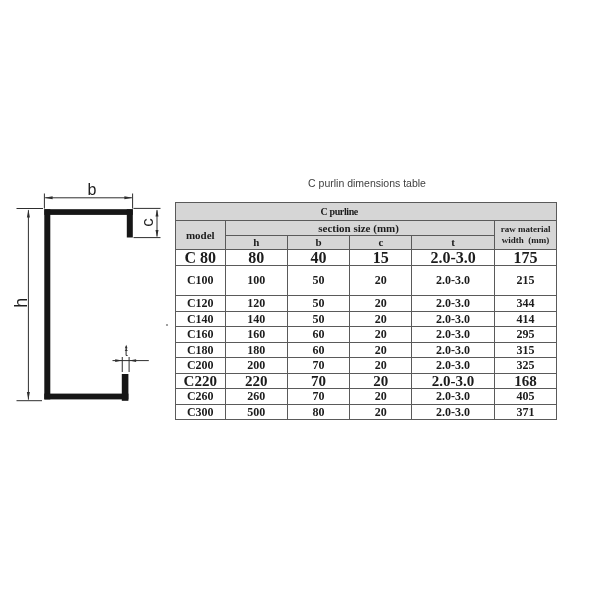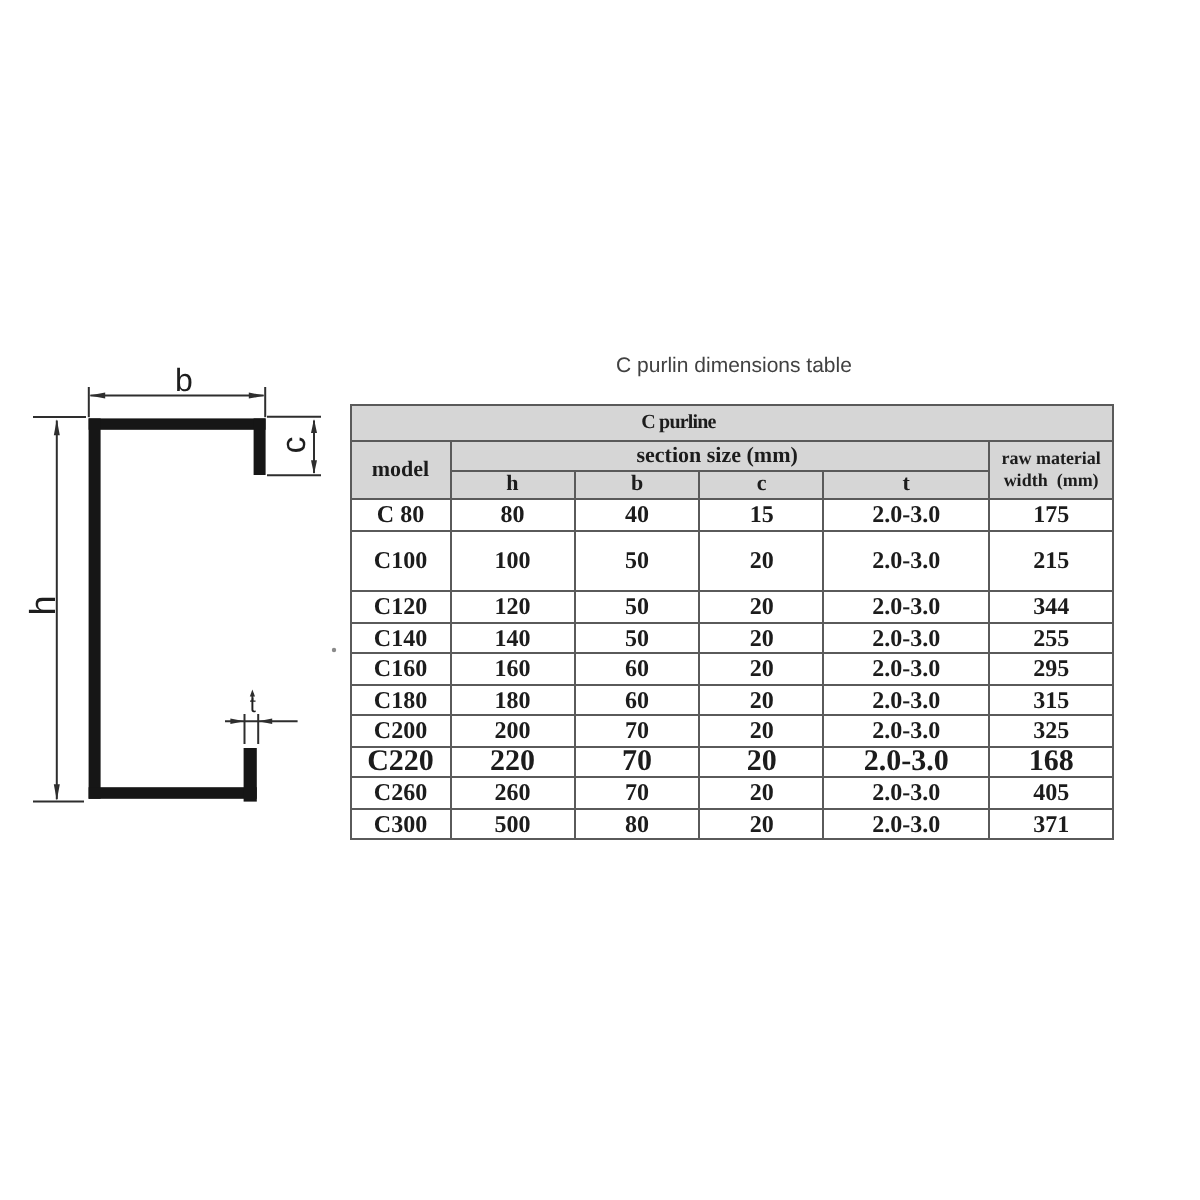--- a/index.html
+++ b/index.html
@@ -95,21 +95,21 @@
     <td rowspan="2" class="hdr" style="font-size:9px;line-height:11.5px;">raw material<br>width&nbsp; (mm)</td>
   </tr>
 
   <tr style="height:14px">
     <td class="hdr" style="font-size:11px;">h</td>
     <td class="hdr" style="font-size:11px;">b</td>
     <td class="hdr" style="font-size:11px;">c</td>
     <td class="hdr" style="font-size:11px;">t</td>
   </tr>
 
-  <tr style="height:16px;font-size:12px">
+  <tr style="height:16px;font-size:16px">
           <td>C 80</td>
           <td>80</td>
           <td>40</td>
           <td>15</td>
           <td>2.0-3.0</td>
           <td>175</td>
         </tr>
   <tr style="height:30px;font-size:12px">
           <td>C100</td>
           <td>100</td>
@@ -125,21 +125,21 @@
           <td>20</td>
           <td>2.0-3.0</td>
           <td>344</td>
         </tr>
   <tr style="height:15px;font-size:12px">
           <td>C140</td>
           <td>140</td>
           <td>50</td>
           <td>20</td>
           <td>2.0-3.0</td>
-          <td>255</td>
+          <td>414</td>
         </tr>
   <tr style="height:16px;font-size:12px">
           <td>C160</td>
           <td>160</td>
           <td>60</td>
           <td>20</td>
           <td>2.0-3.0</td>
           <td>295</td>
         </tr>
   <tr style="height:15px;font-size:12px">

